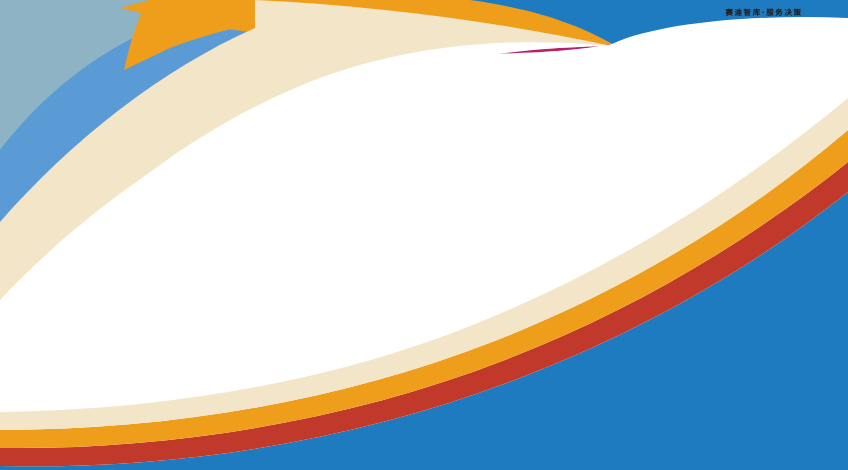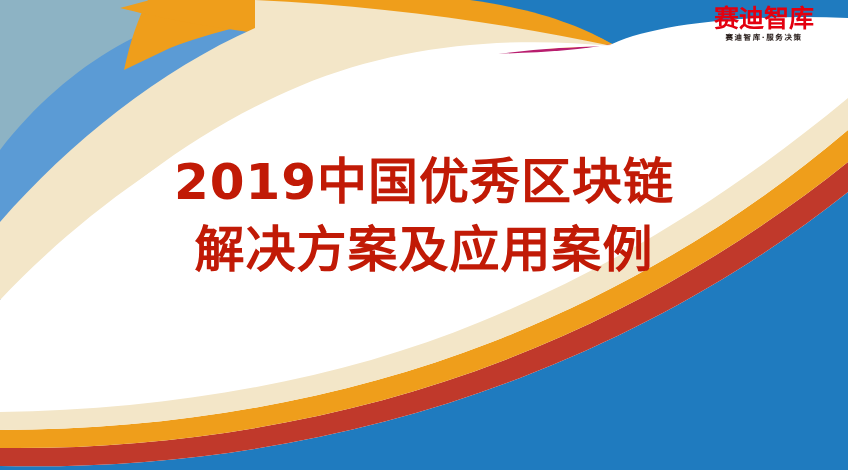--- a/index.html
+++ b/index.html
@@ -115,22 +115,17 @@
              L 0,448 C 175,450 350,420 505,360 C 634,310 748,242 848,162 Z"></path>
 
     <path fill="#EF9E1B" d="M 848,162 C 748,242 634,310 505,360 C 350,420 175,450 0,448
              L 0,430 C 172,430 344,400 492,342 C 620,292 740,222 848,130 Z"></path>
 
     <path fill="#F3E6C8" d="M 848,130 C 740,222 620,292 492,342 C 344,400 172,430 0,430
              L 0,412 C 170,410 340,380 480,322 C 608,270 730,196 848,98 Z"></path>
   </svg>
 
   <div class="logo">
-    <span class="logo-wordmark">赛迪智库</span>
     <span class="logo-tagline">赛迪智库·服务决策</span>
   </div>
 
-  <div class="title-block">
-    <span class="title-line">2019中国优秀区块链</span>
-    <span class="title-line">解决方案及应用案例</span>
-  </div>
 
 </div>
 
 </body></html>

